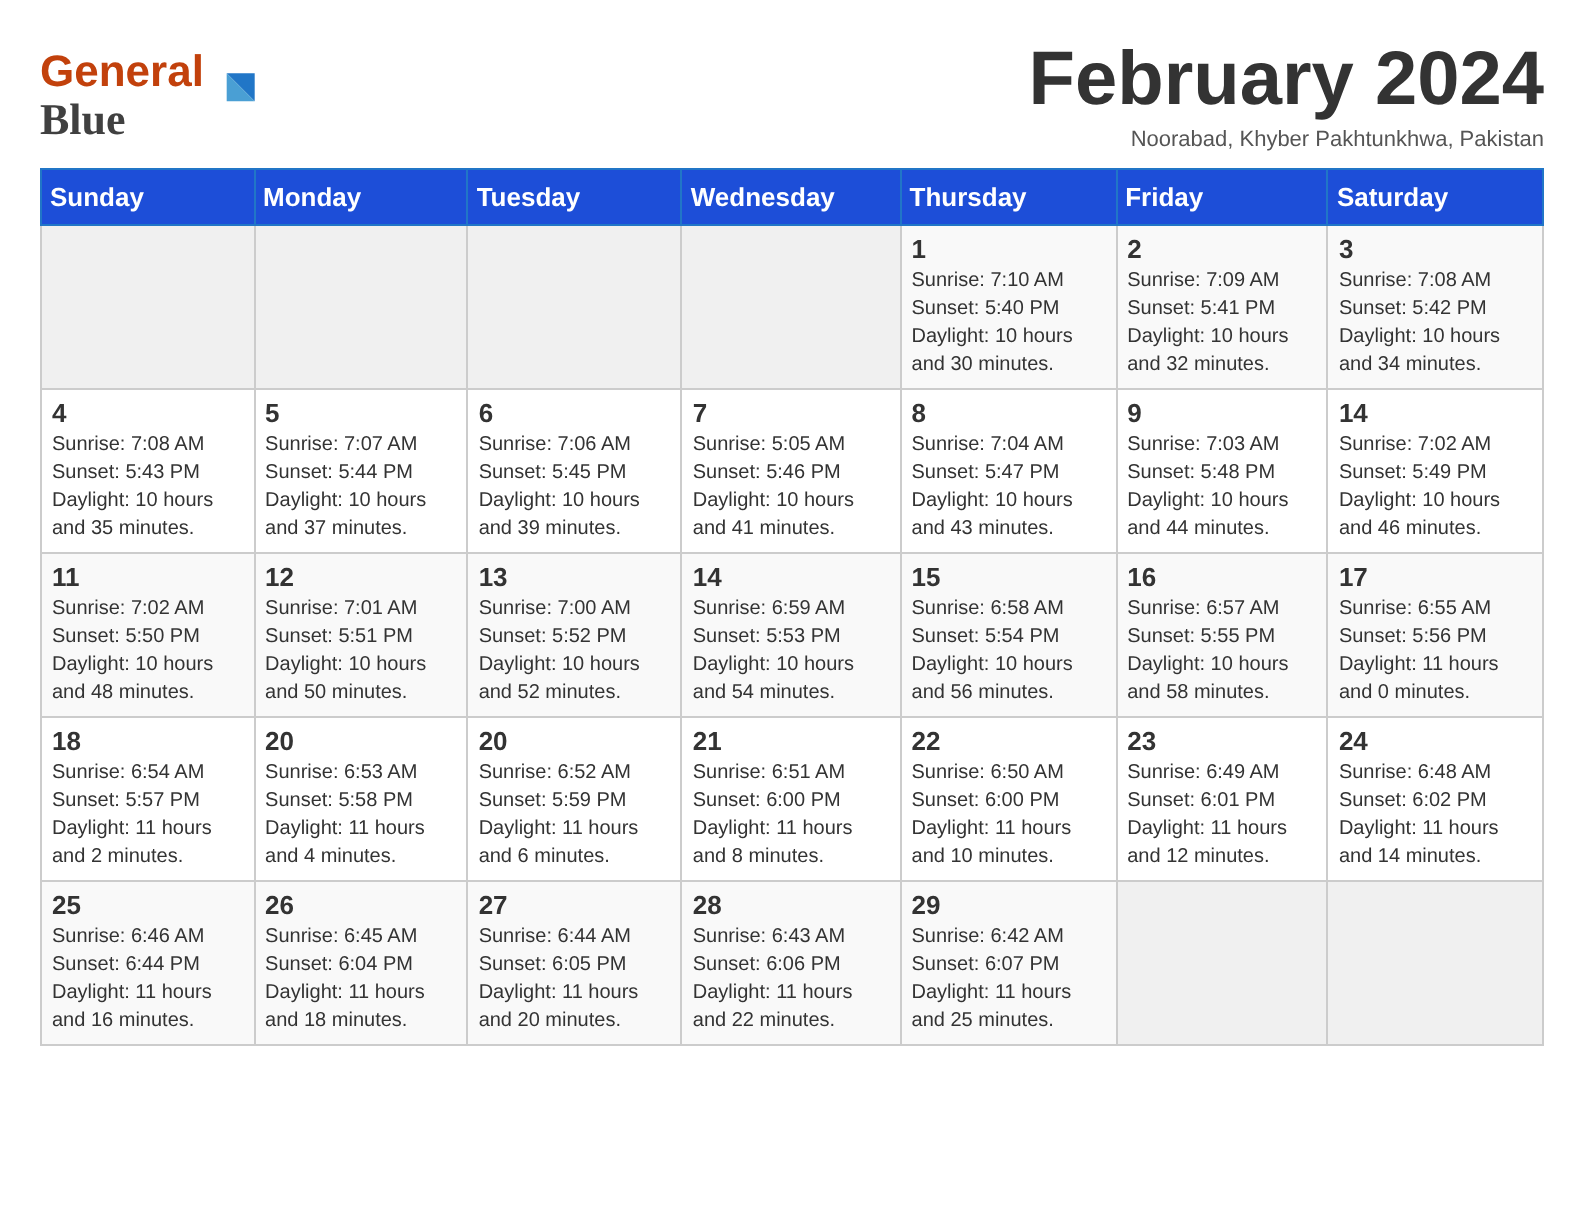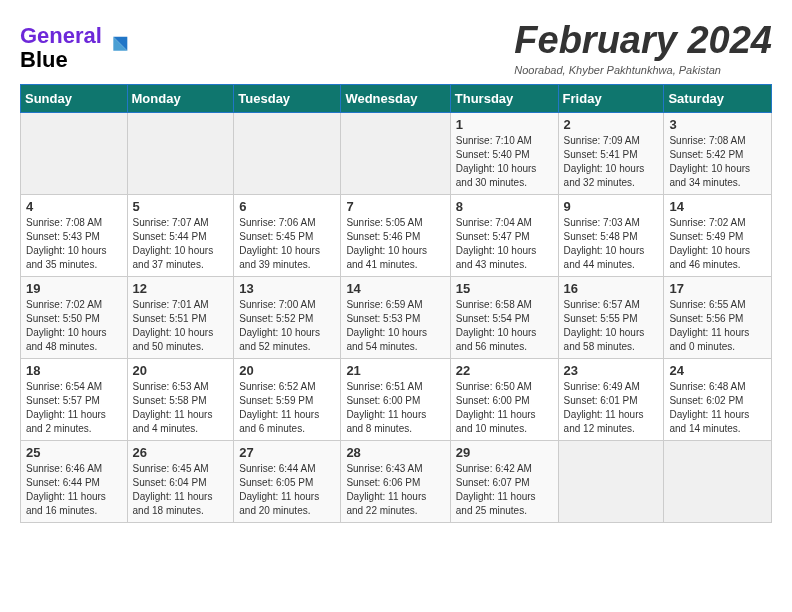--- a/index.html
+++ b/index.html
@@ -21,49 +21,49 @@
       align-items: center;
       margin-top: 4px;
     }
     .logo-text {
       font-size: 22px;
       font-weight: bold;
       color: #333;
       line-height: 1.1;
     }
     .logo-text span {
-      color: #6d28d9;
+      color: #c2410c;
     }
     .logo-icon {
       width: 28px;
       height: 28px;
       margin-left: 2px;
       margin-top: -4px;
     }
     .title-area {
-      font-style: italic;
+      text-align: right;
     }
     .month-title {
       font-size: 38px;
       font-weight: bold;
       color: #333;
       line-height: 1.1;
     }
     .location-title {
       font-size: 11px;
       color: #555;
       margin-top: 2px;
     }
     table {
       width: 100%;
       border-collapse: collapse;
       font-size: 11px;
     }
     thead tr th {
-      background-color: #0f766e;
+      background-color: #1d4ed8;
       color: #fff;
       padding: 6px 4px;
       text-align: left;
       font-size: 13px;
       font-weight: bold;
       border: 1px solid #2176c7;
     }
     tbody tr td {
       border: 1px solid #ccc;
       vertical-align: top;
@@ -96,21 +96,21 @@
     }
   </style>
 </head>
 <body>
 
 <div class="header-area">
   <div class="logo">
     <div>
       <div class="logo-text">
         <span>General</span><br>
-        <span style="color:#000000;">Blue</span>
+        <span style="color:#404040;font-family:Liberation Serif, serif;">Blue</span>
       </div>
     </div>
     <svg class="logo-icon" viewBox="0 0 30 30">
       <polygon points="10,5 25,5 25,20" fill="#2176c7"></polygon>
       <polygon points="10,5 25,20 10,20" fill="#4a9fd4"></polygon>
     </svg>
   </div>
   <div class="title-area">
     <div class="month-title">February 2024</div>
     <div class="location-title">Noorabad, Khyber Pakhtunkhwa, Pakistan</div>
@@ -203,21 +203,21 @@
         <td>
           <span class="day-number">14</span>
           <div class="day-info">Sunrise: 7:02 AM
 Sunset: 5:49 PM
 Daylight: 10 hours
 and 46 minutes.</div>
         </td>
       </tr>
       <tr>
         <td>
-          <span class="day-number">19</span>
+          <span class="day-number">11</span>
           <div class="day-info">Sunrise: 7:02 AM
 Sunset: 5:50 PM
 Daylight: 10 hours
 and 48 minutes.</div>
         </td>
         <td>
           <span class="day-number">12</span>
           <div class="day-info">Sunrise: 7:01 AM
 Sunset: 5:51 PM
 Daylight: 10 hours

